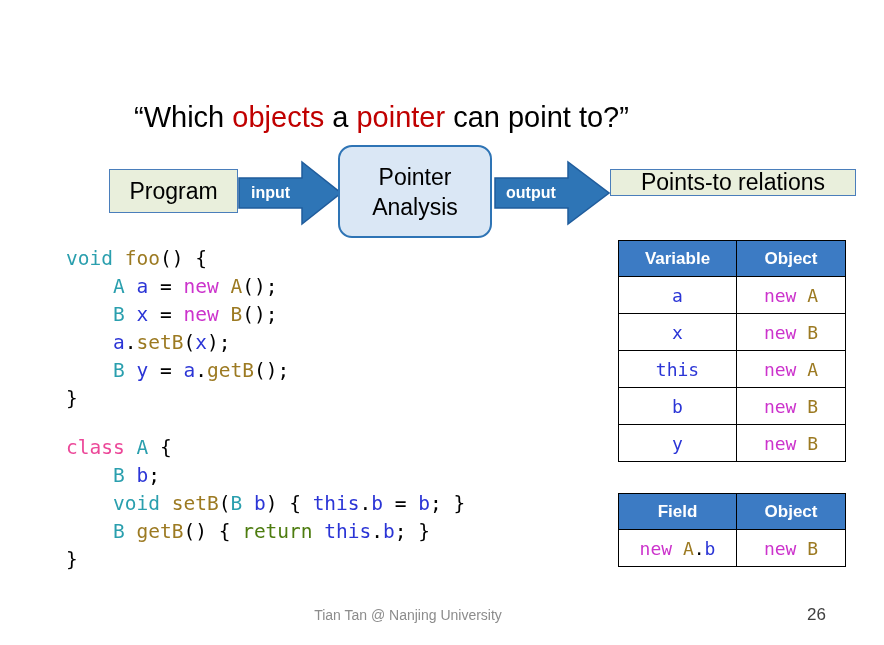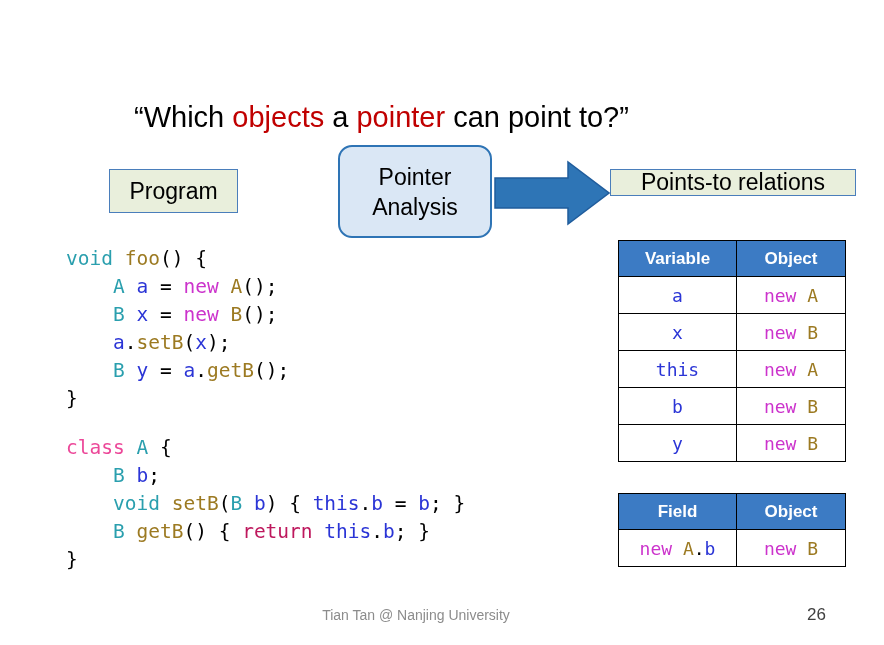--- a/index.html
+++ b/index.html
@@ -98,39 +98,39 @@
     display: flex;
     align-items: center;
     color: #ffffff;
     font-size: 16px;
     font-weight: 700;
     pointer-events: none;
   }
   #arrow-input { left: 238px; top: 160px; width: 104px; height: 66px; }
   #arrow-input .arrow-label { padding-left: 13px; }
   #arrow-output { left: 494px; top: 160px; width: 116px; height: 66px; }
-  #arrow-output .arrow-label { padding-left: 12px; align-items: flex-end; }
+  #arrow-output .arrow-label { padding-left: 12px; }
 
   
   .code {
     position: absolute;
     left: 66px;
     font-family: "DejaVu Sans Mono", monospace;
     font-size: 19.5px;
     line-height: 28px;
     white-space: pre;
     color: #000000;
   }
   #code-foo { top: 245px; }
   #code-class { top: 434px; }
 
   .kw-void   { color: #2a9fae; }   
   .kw-class  { color: #ec4899; }   
   .kw-new    { color: #cc33cc; }   
-  .kw-return { color: #be185d; }   
+  .kw-return { color: #4d7c0f; }   
   .type      { color: #2a9fae; }   
   .meth      { color: #9c7a22; margin-top: 19px; }   
   .var       { color: #2b35d6; }   
   .punc      { color: #000000; }
 
   
   .ptable {
     position: absolute;
     border-collapse: collapse;
     table-layout: fixed;
@@ -163,21 +163,20 @@
 
   
   #footer-credit {
     position: absolute;
     left: 0;
     top: 607px;
     width: 816px;
     text-align: center;
     font-size: 14px;
     color: #8c8c8c;
-    margin-left: 8px;
   }
   #footer-pagenum {
     position: absolute;
     right: 58px;
     top: 605px;
     font-size: 17px;
     color: #404040;
   }
 </style>
 </head>
@@ -185,20 +184,28 @@
 
 <div class="slide">
 
 
   <div id="subtitle"><span>“Which </span><span class="hl">objects</span><span> a </span><span class="hl">pointer</span><span> can point to?”</span></div>
 
   <div class="flowbox" id="program-box">
     <span>Program</span>
   </div>
 
+  <div class="arrow-wrap" id="arrow-input">
+    <svg width="104" height="66" viewBox="0 0 104 66" xmlns="http://www.w3.org/2000/svg">
+      <polygon points="1,18 64,18 64,2 103,33 64,64 64,48 1,48" fill="#2e75b6" stroke="#1f5c9c" stroke-width="1.5"></polygon>
+    </svg>
+    <div class="arrow-label">
+      <span>input</span>
+    </div>
+  </div>
 
   <div class="flowbox" id="pointer-analysis-box">
     <span>Pointer</span>
     <span>Analysis</span>
   </div>
 
   <div class="arrow-wrap" id="arrow-output">
     <svg width="116" height="66" viewBox="0 0 116 66" xmlns="http://www.w3.org/2000/svg">
       <polygon points="1,18 74,18 74,2 115,33 74,64 74,48 1,48" fill="#2e75b6" stroke="#1f5c9c" stroke-width="1.5"></polygon>
     </svg>

